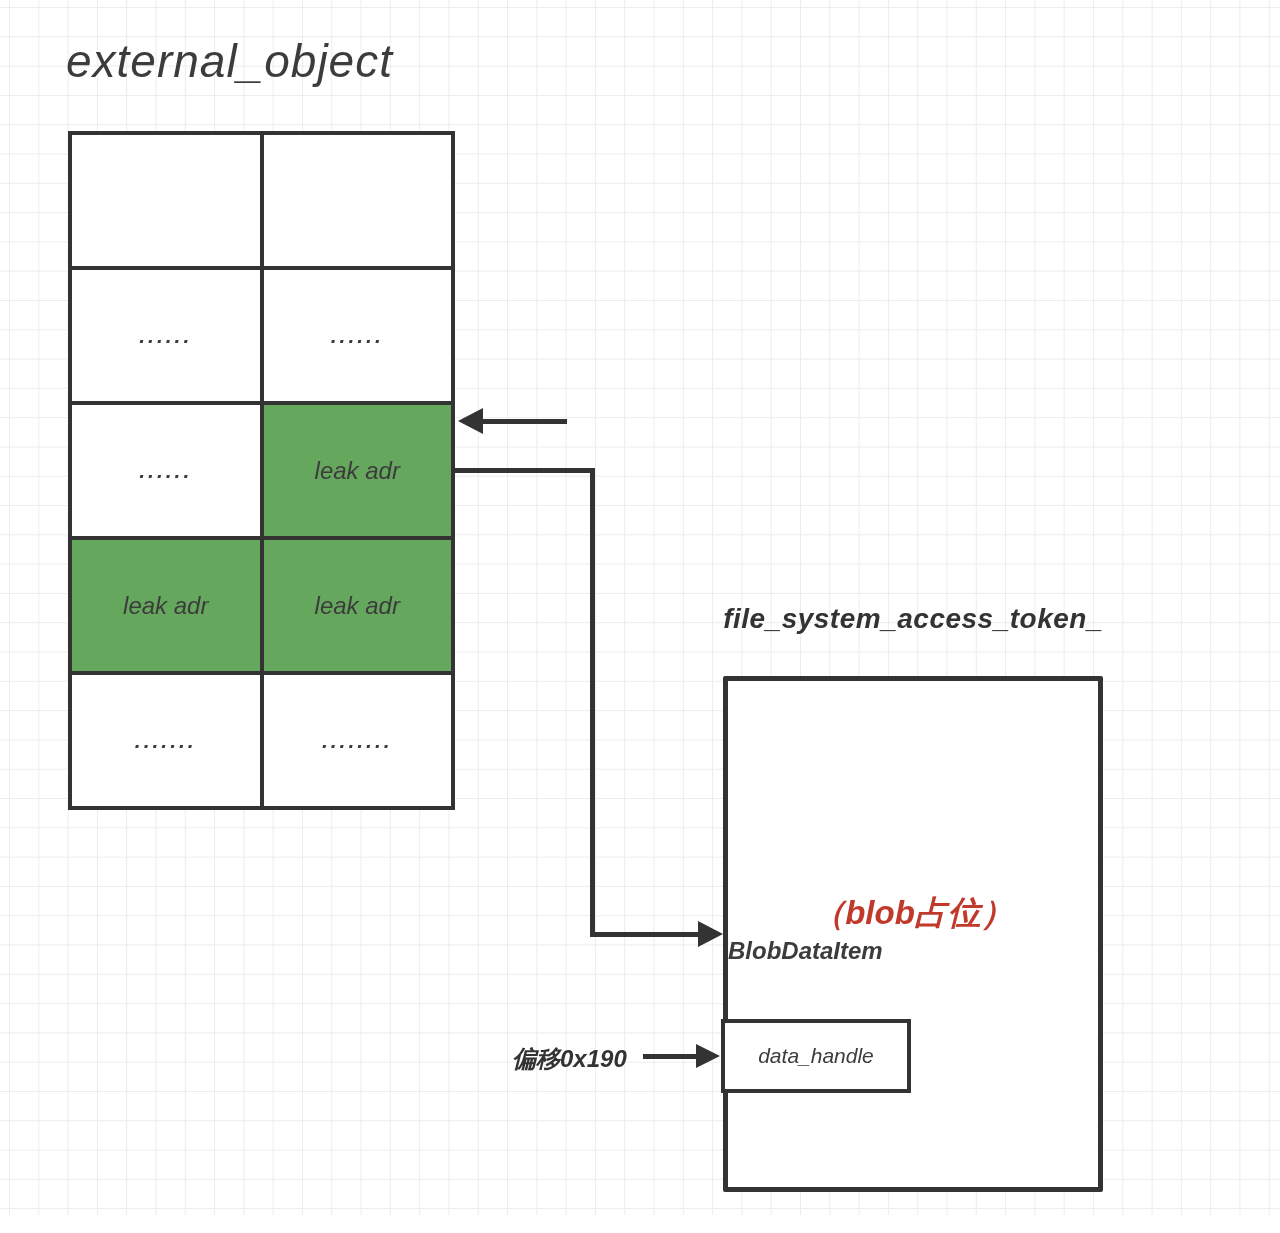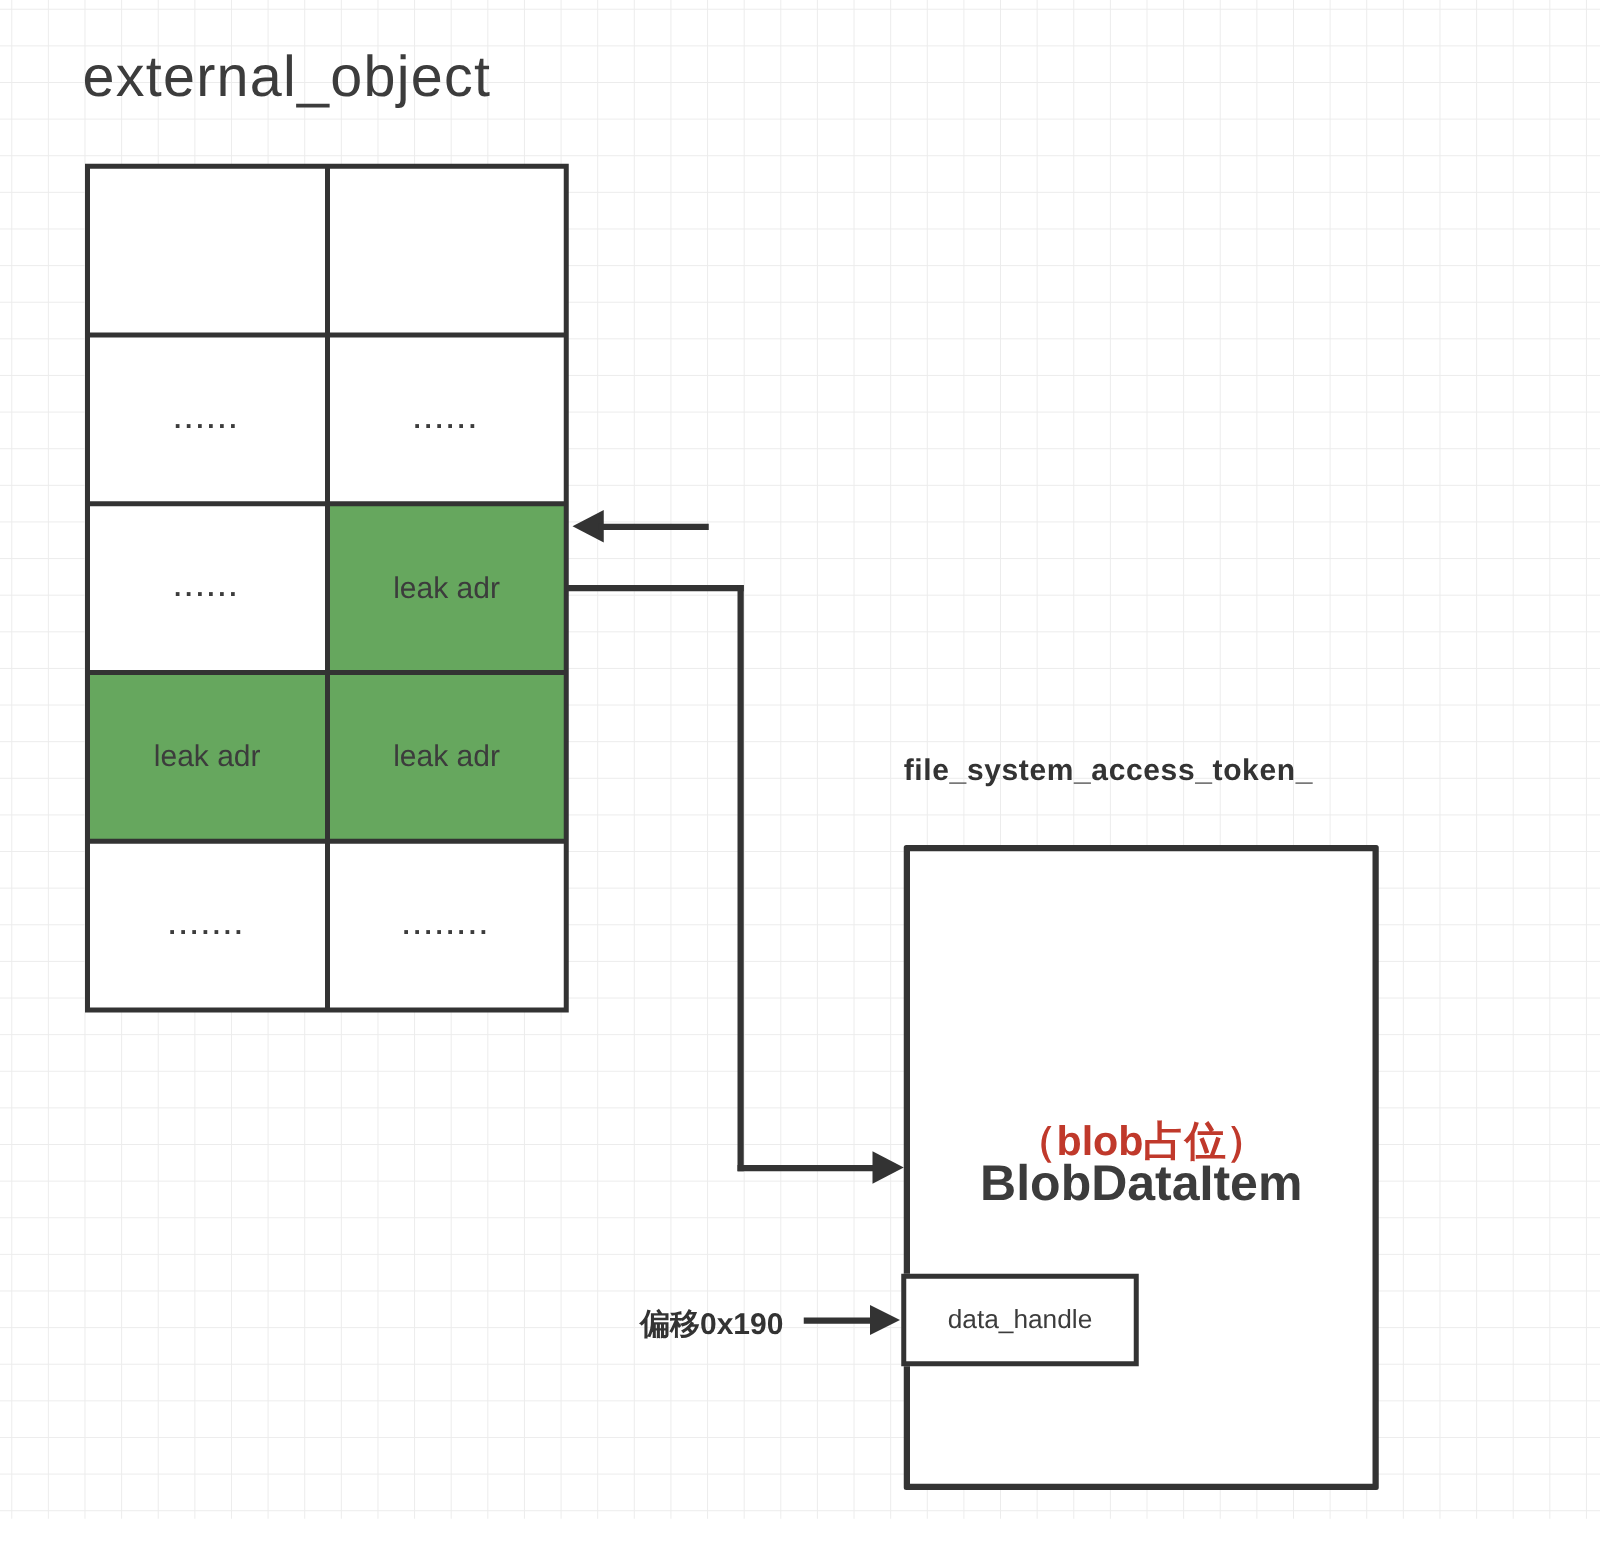--- a/index.html
+++ b/index.html
@@ -7,20 +7,21 @@
   }
   *{margin:0;padding:0;box-sizing:border-box;}
   body{font-family:"Liberation Sans","DejaVu Sans",sans-serif;}
   .page{
     position:relative;width:1280px;height:1215px;overflow:hidden;background:#ffffff;
     background-image:
       linear-gradient(to right, var(--grid) 1px, transparent 1px),
       linear-gradient(to bottom, var(--grid) 1px, transparent 1px);
     background-size:29.3px 29.3px;
     background-position:9px 7px;
+    font-style:italic;
   }
   .title{
     position:absolute;left:66px;top:34px;
     font-size:46px;color:var(--text);letter-spacing:1px;font-weight:500;
   }
   
   .mem-table{
     position:absolute;left:68px;top:131px;width:387px;height:679px;
     background:var(--stroke);padding:4px;
     display:grid;grid-template-columns:1fr 1fr;grid-template-rows:repeat(5,1fr);gap:4px;
@@ -41,34 +42,34 @@
   .arrow-right{
     position:absolute;width:0;height:0;
     border-top:13px solid transparent;border-bottom:13px solid transparent;
     border-left:25px solid var(--stroke);
   }
   .offset-label{
     position:absolute;left:570px;top:399px;
     font-size:34px;font-weight:bold;color:var(--stroke);letter-spacing:-0.5px;white-space:nowrap;
   }
   .token-title{
-    position:absolute;left:723px;top:603px;width:380px;text-align:left;
-    font-size:24px;font-weight:bold;color:var(--stroke);letter-spacing:0.5px;
+    position:absolute;left:723px;top:603px;width:380px;text-align:right;
+    font-size:28px;font-weight:bold;color:var(--stroke);letter-spacing:0.5px;
   }
   .token-box{
     position:absolute;left:723px;top:676px;width:380px;height:516px;
     border:5px solid var(--stroke);border-radius:2px;background:#ffffff;
   }
   .blob-placeholder{
     position:absolute;left:0;top:210px;width:100%;text-align:center;
     font-size:33px;font-weight:600;color:var(--red);
   }
   .blob-class{
-    position:absolute;left:0;top:244px;width:100%;text-align:center;
-    font-size:40px;font-weight:600;color:var(--text);
+    position:absolute;left:0;top:256px;width:100%;text-align:left;
+    font-size:24px;font-weight:600;color:var(--text);
   }
   .data-handle-box{
     position:absolute;left:721px;top:1019px;width:190px;height:74px;
     border:4px solid var(--stroke);background:#ffffff;
     display:flex;align-items:center;justify-content:center;
     font-size:21px;color:var(--text);
   }
   .field-offset-label{
     position:absolute;left:512px;top:1043px;
     font-size:24px;font-weight:bold;color:var(--stroke);white-space:nowrap;

